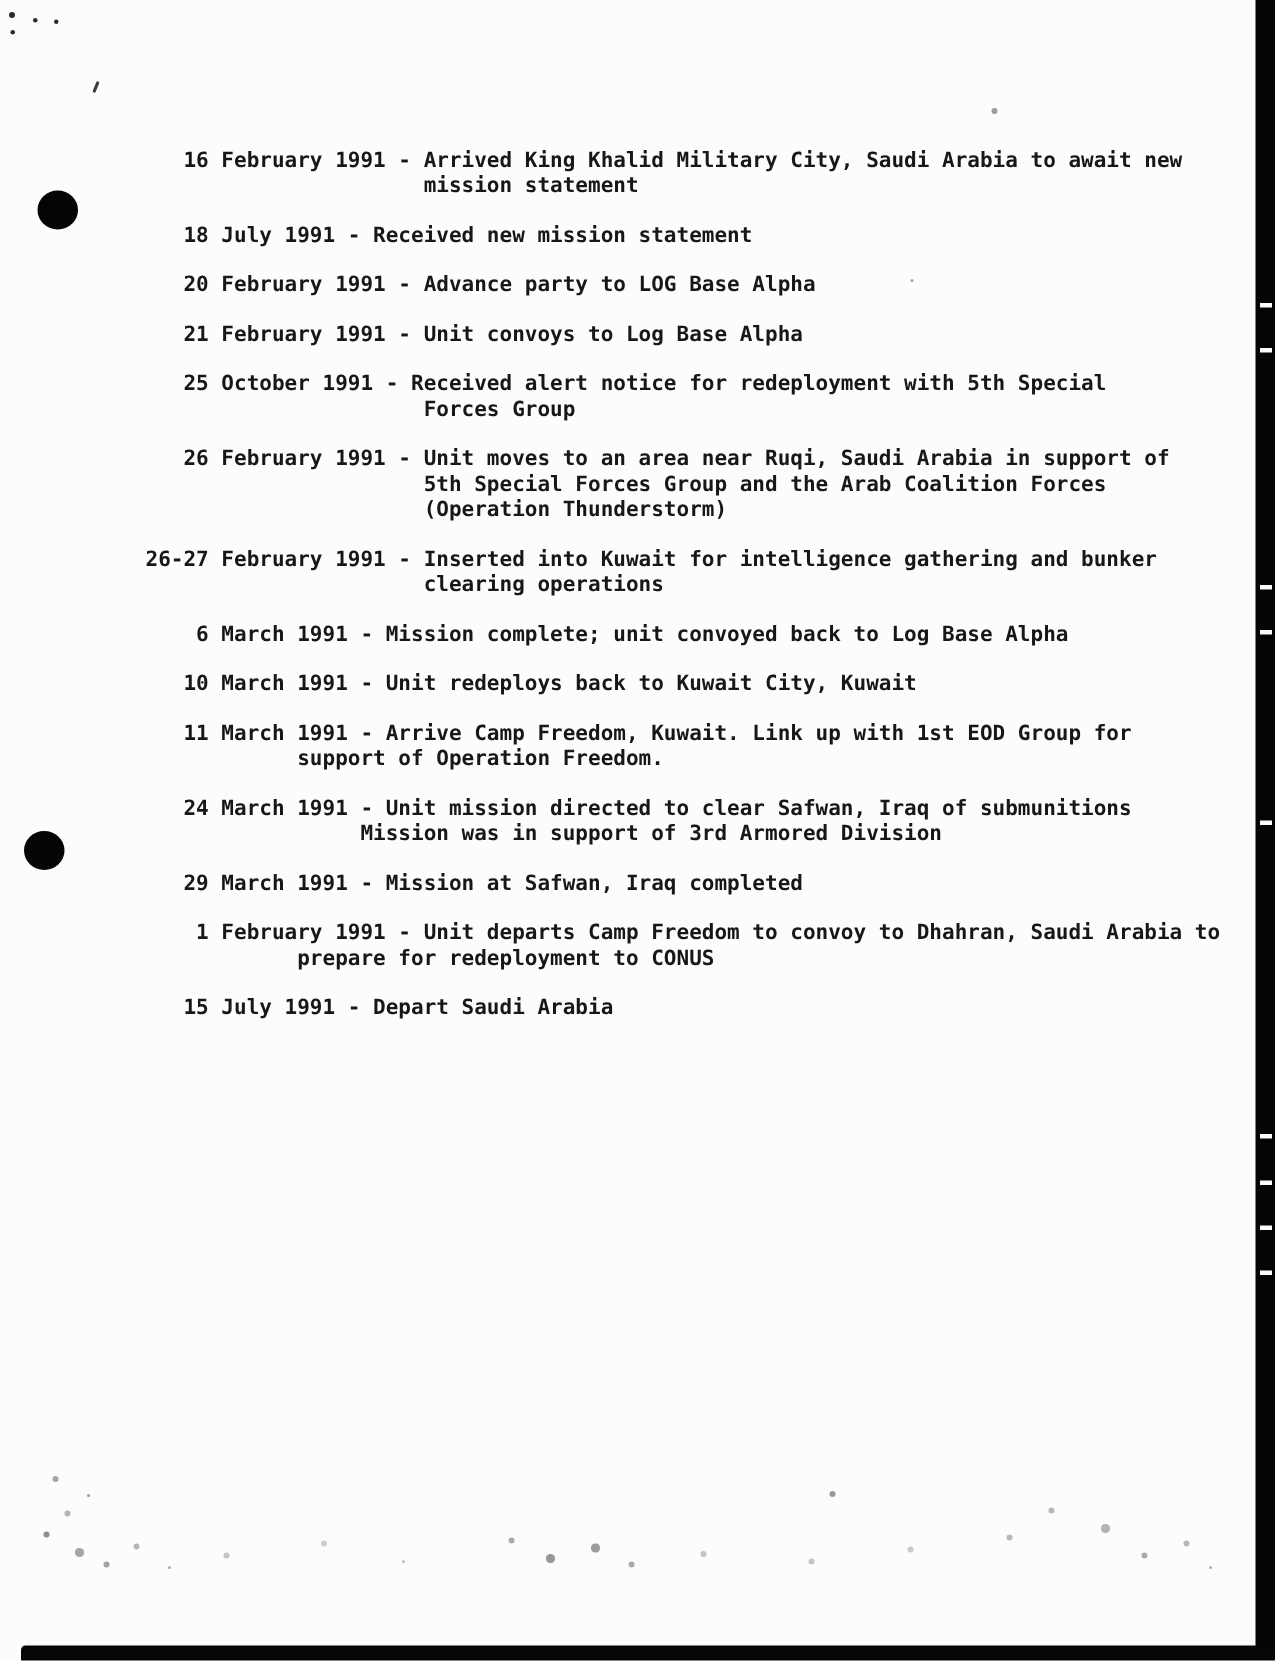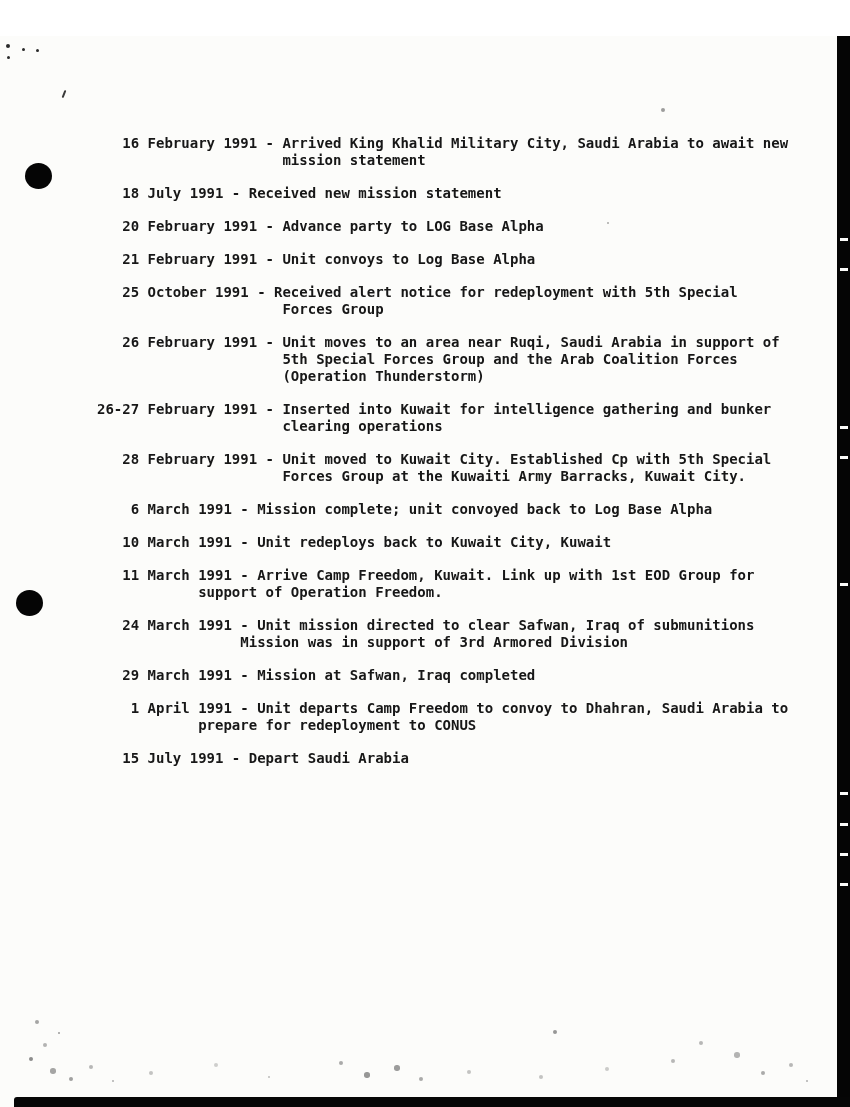--- a/index.html
+++ b/index.html
@@ -7,21 +7,20 @@
     padding: 0;
     width: 850px;
     height: 1107px;
     overflow: hidden;
     background: #ffffff;
   }
   .page {
     position: absolute;
     inset: 0;
     background: #fcfcfa;
-    margin-top: 36px;
   }
   
   .timeline {
     position: absolute;
     left: 97px;
     top: 99px;
     color: #171717;
     font-family: "DejaVu Sans Mono", "Liberation Mono", monospace;
     font-size: 14px;
     line-height: 17px;
@@ -149,27 +148,25 @@
     <div class="entry">   18 July 1991 - Received new mission statement</div>
     <div class="entry">   20 February 1991 - Advance party to LOG Base Alpha</div>
     <div class="entry">   21 February 1991 - Unit convoys to Log Base Alpha</div>
     <div class="entry">   25 October 1991 - Received alert notice for redeployment with 5th Special
                       Forces Group</div>
     <div class="entry">   26 February 1991 - Unit moves to an area near Ruqi, Saudi Arabia in support of
                       5th Special Forces Group and the Arab Coalition Forces
                       (Operation Thunderstorm)</div>
     <div class="entry">26-27 February 1991 - Inserted into Kuwait for intelligence gathering and bunker
                       clearing operations</div>
-    <div class="entry">   28 February 1991 - Unit moved to Kuwait City. Established Cp with 5th Special
-                      Forces Group at the Kuwaiti Army Barracks, Kuwait City.</div>
     <div class="entry">    6 March 1991 - Mission complete; unit convoyed back to Log Base Alpha</div>
     <div class="entry">   10 March 1991 - Unit redeploys back to Kuwait City, Kuwait</div>
     <div class="entry">   11 March 1991 - Arrive Camp Freedom, Kuwait. Link up with 1st EOD Group for
             support of Operation Freedom.</div>
     <div class="entry">   24 March 1991 - Unit mission directed to clear Safwan, Iraq of submunitions
                  Mission was in support of 3rd Armored Division</div>
     <div class="entry">   29 March 1991 - Mission at Safwan, Iraq completed</div>
-    <div class="entry">    1 April 1991 - Unit departs Camp Freedom to convoy to Dhahran, Saudi Arabia to
+    <div class="entry">    1 February 1991 - Unit departs Camp Freedom to convoy to Dhahran, Saudi Arabia to
             prepare for redeployment to CONUS</div>
     <div class="entry">   15 July 1991 - Depart Saudi Arabia</div>
   </main>
 
 </div>
 
 </body></html>

